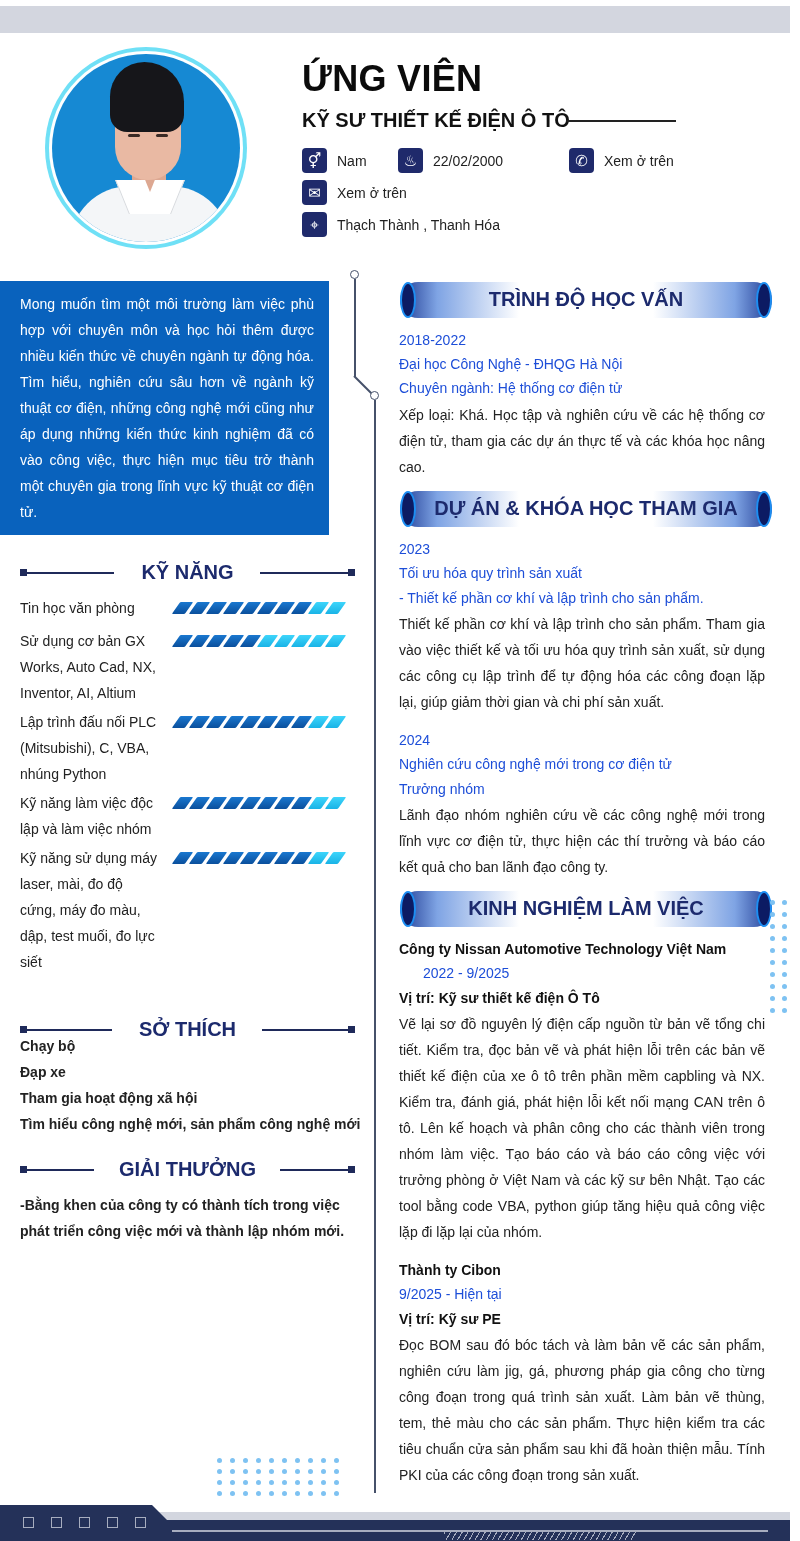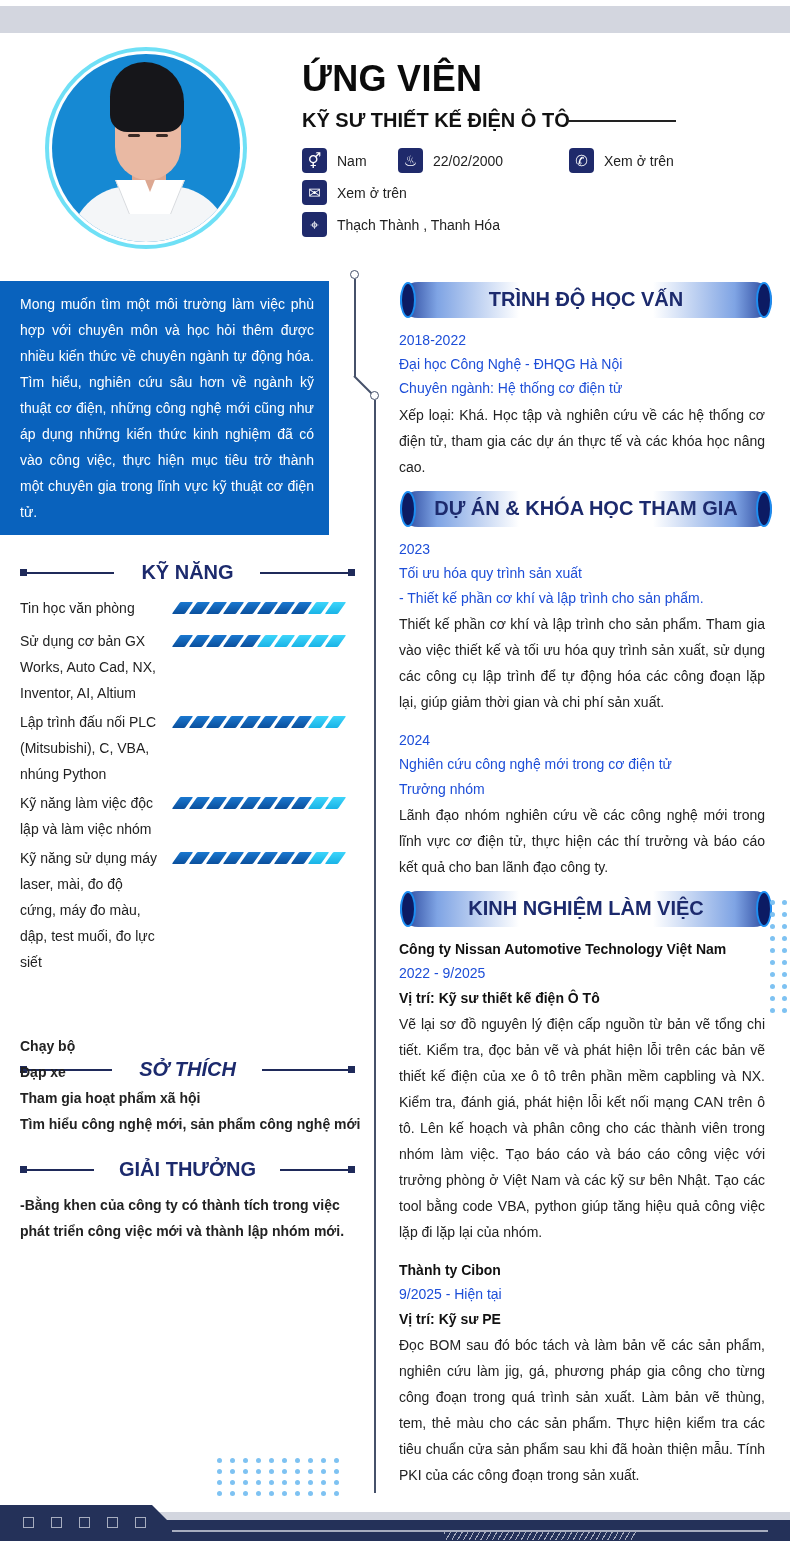--- a/index.html
+++ b/index.html
@@ -201,30 +201,30 @@
     <span class="seg on"></span>
     <span class="seg on"></span>
     <span class="seg on"></span>
     <span class="seg on"></span>
     <span class="seg on"></span>
     <span class="seg on"></span>
     <span class="seg off"></span>
     <span class="seg off"></span>
   </div>
 
-<div class="lhead" style="top:1058px;font-style:italic;">
+<div class="lhead" style="top:1018px;">
   <span class="sq" style="left:0;"></span>
     <span class="ln" style="left:4px; width:88px;"></span>
   <span class="t">SỞ THÍCH</span>
   <span class="ln" style="left:242px; width:89px;"></span>
     <span class="sq" style="left:328px;"></span>
 </div>
 <div class="ltext" style="top:1033px;">Chạy bộ</div>
 <div class="ltext" style="top:1059px;">Đạp xe</div>
-<div class="ltext" style="top:1085px;">Tham gia hoạt phẩm xã hội</div>
+<div class="ltext" style="top:1085px;">Tham gia hoạt động xã hội</div>
 <div class="ltext" style="top:1111px;">Tìm hiểu công nghệ mới, sản phẩm công nghệ mới</div>
 
 <div class="lhead" style="top:1158px;">
   <span class="sq" style="left:0;"></span>
     <span class="ln" style="left:4px; width:70px;"></span>
   <span class="t">GIẢI THƯỞNG</span>
   <span class="ln" style="left:260px; width:71px;"></span>
     <span class="sq" style="left:328px;"></span>
 </div>
 <div class="ltext" style="top:1192px; width:335px;">-Bằng khen của công ty có thành tích trong việc phát triển công việc mới và thành lập nhóm mới.</div>
@@ -253,21 +253,21 @@
 <div class="rline" style="top:752px;">Nghiên cứu công nghệ mới trong cơ điện tử</div>
 <div class="rline" style="top:777px;">Trưởng nhóm</div>
 <div class="rtext" style="top:802px;">Lãnh đạo nhóm nghiên cứu về các công nghệ mới trong lĩnh vực cơ điện tử, thực hiện các thí trưởng và báo cáo kết quả cho ban lãnh đạo công ty.</div>
 
 <div class="rhead" style="top:891px;">
   <span class="capl"></span>
     <span class="capr"></span>
   <span class="t">KINH NGHIỆM LÀM VIỆC</span>
 </div>
 <div class="rline bold" style="top:937px;">Công ty Nissan Automotive Technology Việt Nam</div>
-<div class="rline" style="top:961px;">2022 - 9/2025</div>
+<div class="rline" style="top:961px;margin-left:24px;">2022 - 9/2025</div>
 <div class="rline bold" style="top:986px;">Vị trí: Kỹ sư thiết kế điện Ô Tô</div>
 <div class="rtext" style="top:1011px;">Vẽ lại sơ đồ nguyên lý điện cấp nguồn từ bản vẽ tổng chi tiết. Kiểm tra, đọc bản vẽ và phát hiện lỗi trên các bản vẽ thiết kế điện của xe ô tô trên phần mềm capbling và NX. Kiểm tra, đánh giá, phát hiện lỗi kết nối mạng CAN trên ô tô. Lên kế hoạch và phân công cho các thành viên trong nhóm làm việc. Tạo báo cáo và báo cáo công việc với trưởng phòng ở Việt Nam và các kỹ sư bên Nhật. Tạo các tool bằng code VBA, python giúp tăng hiệu quả công việc lặp đi lặp lại của nhóm.</div>
 
 <div class="rline bold" style="top:1258px;">Thành ty Cibon</div>
 <div class="rline" style="top:1282px;">9/2025 - Hiện tại</div>
 <div class="rline bold" style="top:1307px;">Vị trí: Kỹ sư PE</div>
 <div class="rtext" style="top:1332px;">Đọc BOM sau đó bóc tách và làm bản vẽ các sản phẩm, nghiên cứu làm jig, gá, phương pháp gia công cho từng công đoạn trong quá trình sản xuất. Làm bản vẽ thùng, tem, thẻ màu cho các sản phẩm. Thực hiện kiểm tra các tiêu chuẩn cửa sản phẩm sau khi đã hoàn thiện mẫu. Tính PKI của các công đoạn trong sản xuất.</div>
 
 <div class="dots" id="dots-right" style="left:770px; top:900px; grid-template-columns: repeat(2, 5px); column-gap:7px; row-gap:7px;">
     <span></span>

